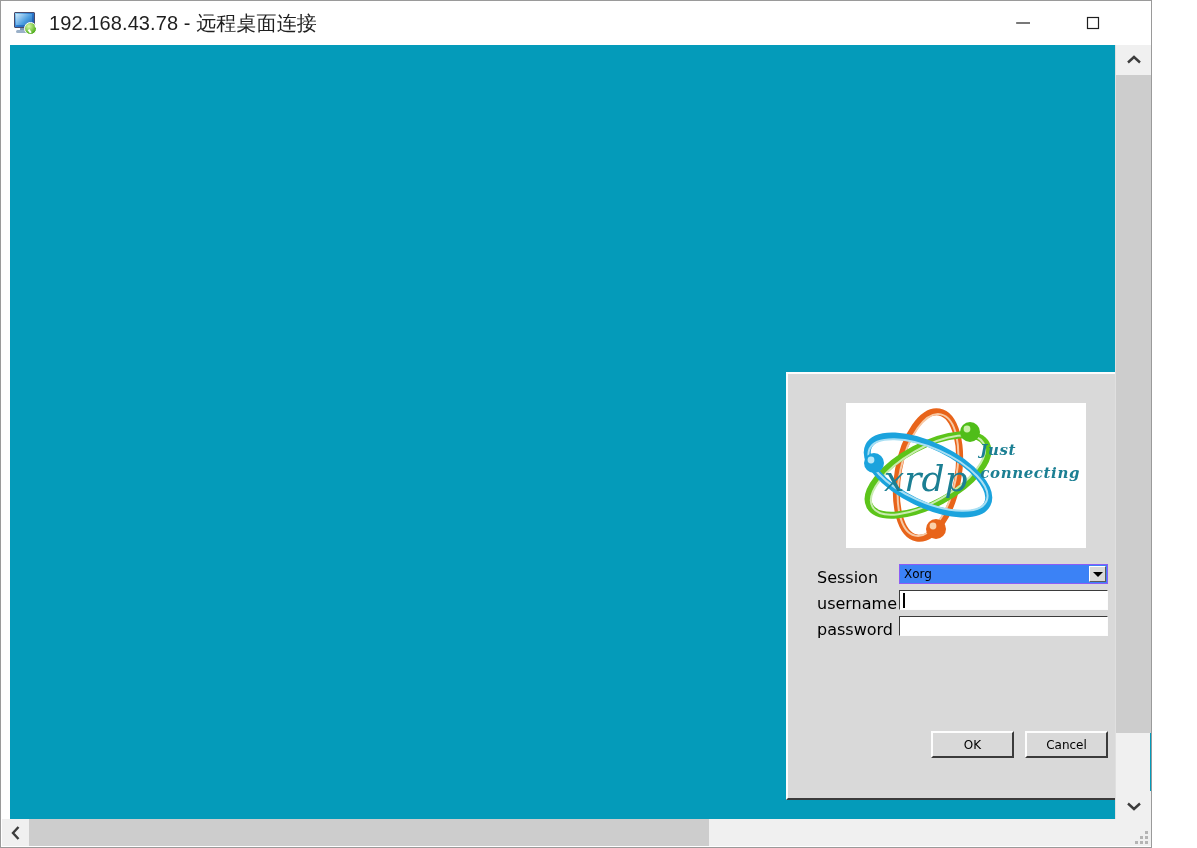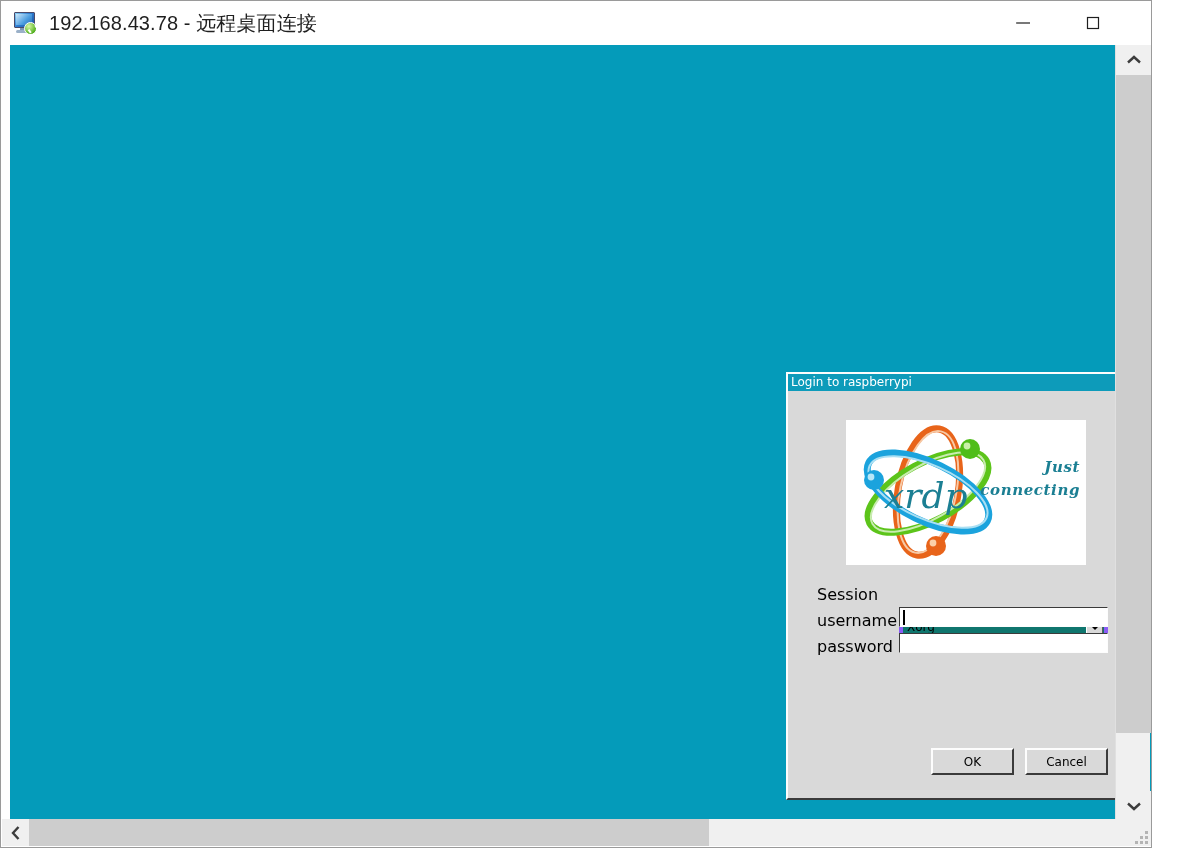--- a/index.html
+++ b/index.html
@@ -172,21 +172,21 @@
   }
   .logo-box .logo-svg {
     position: absolute;
     left: 2px;
     top: 2px;
   }
   .logo-tagline {
     position: absolute;
     right: 6px;
     top: 36px;
-    text-align: right;
+    text-align: left;
     font-family: "DejaVu Serif", serif;
     font-style: italic;
     font-weight: bold;
     color: #1b7f93;
     font-size: 15px;
     line-height: 23px;
     letter-spacing: 0.6px;
   }
 
   .form-area {
@@ -209,26 +209,25 @@
     color: #000000;
     white-space: nowrap;
   }
 
   .combo-wrap {
     position: absolute;
     left: 111px;
     top: 0px;
     width: 209px;
     height: 20px;
-    background: #0f766e;
-    border: 4px solid #8b5cf6;
-    box-sizing: border-box;
-    display: flex;
-    align-items: center;
-    margin-top: 36px;
+    background: #3b82f6;
+    border: 1px solid #8b5cf6;
+    box-sizing: border-box;
+    display: flex;
+    align-items: center;
   }
   .combo-value {
     font-family: "DejaVu Sans", sans-serif;
     font-size: 12px;
     color: #000000;
     padding-left: 4px;
     flex: 1 1 auto;
   }
   .combo-arrow {
     width: 17px;
@@ -427,23 +426,20 @@
           <line x1="17.5" y1="4.5" x2="4.5" y2="17.5" stroke="#1f1f1f" stroke-width="1.3"></line>
         </svg>
       </div>
     </div>
   </div>
 
   <div class="rdp-area">
 
     <div class="login-dialog">
 
-      <div class="login-titlebar">
-        <span class="login-title-text">Login to raspberrypi</span>
-      </div>
 
       <div class="dialog-body">
 
         <div class="logo-box">
           <svg class="logo-svg" width="160" height="141" viewBox="0 0 160 141">
             <g fill="none" stroke-linecap="round">
               <ellipse cx="80" cy="70" rx="30" ry="64" transform="rotate(10 80 70)" stroke="#e8641a" stroke-width="7"></ellipse>
               <ellipse cx="80" cy="70" rx="28" ry="62" transform="rotate(12 80 70)" stroke="#f7c9a5" stroke-width="2"></ellipse>
               <ellipse cx="80" cy="70" rx="66" ry="29" transform="rotate(-28 80 70)" stroke="#5cc41a" stroke-width="7"></ellipse>
               <ellipse cx="80" cy="70" rx="64" ry="27" transform="rotate(-30 80 70)" stroke="#c9ecb0" stroke-width="2"></ellipse>

